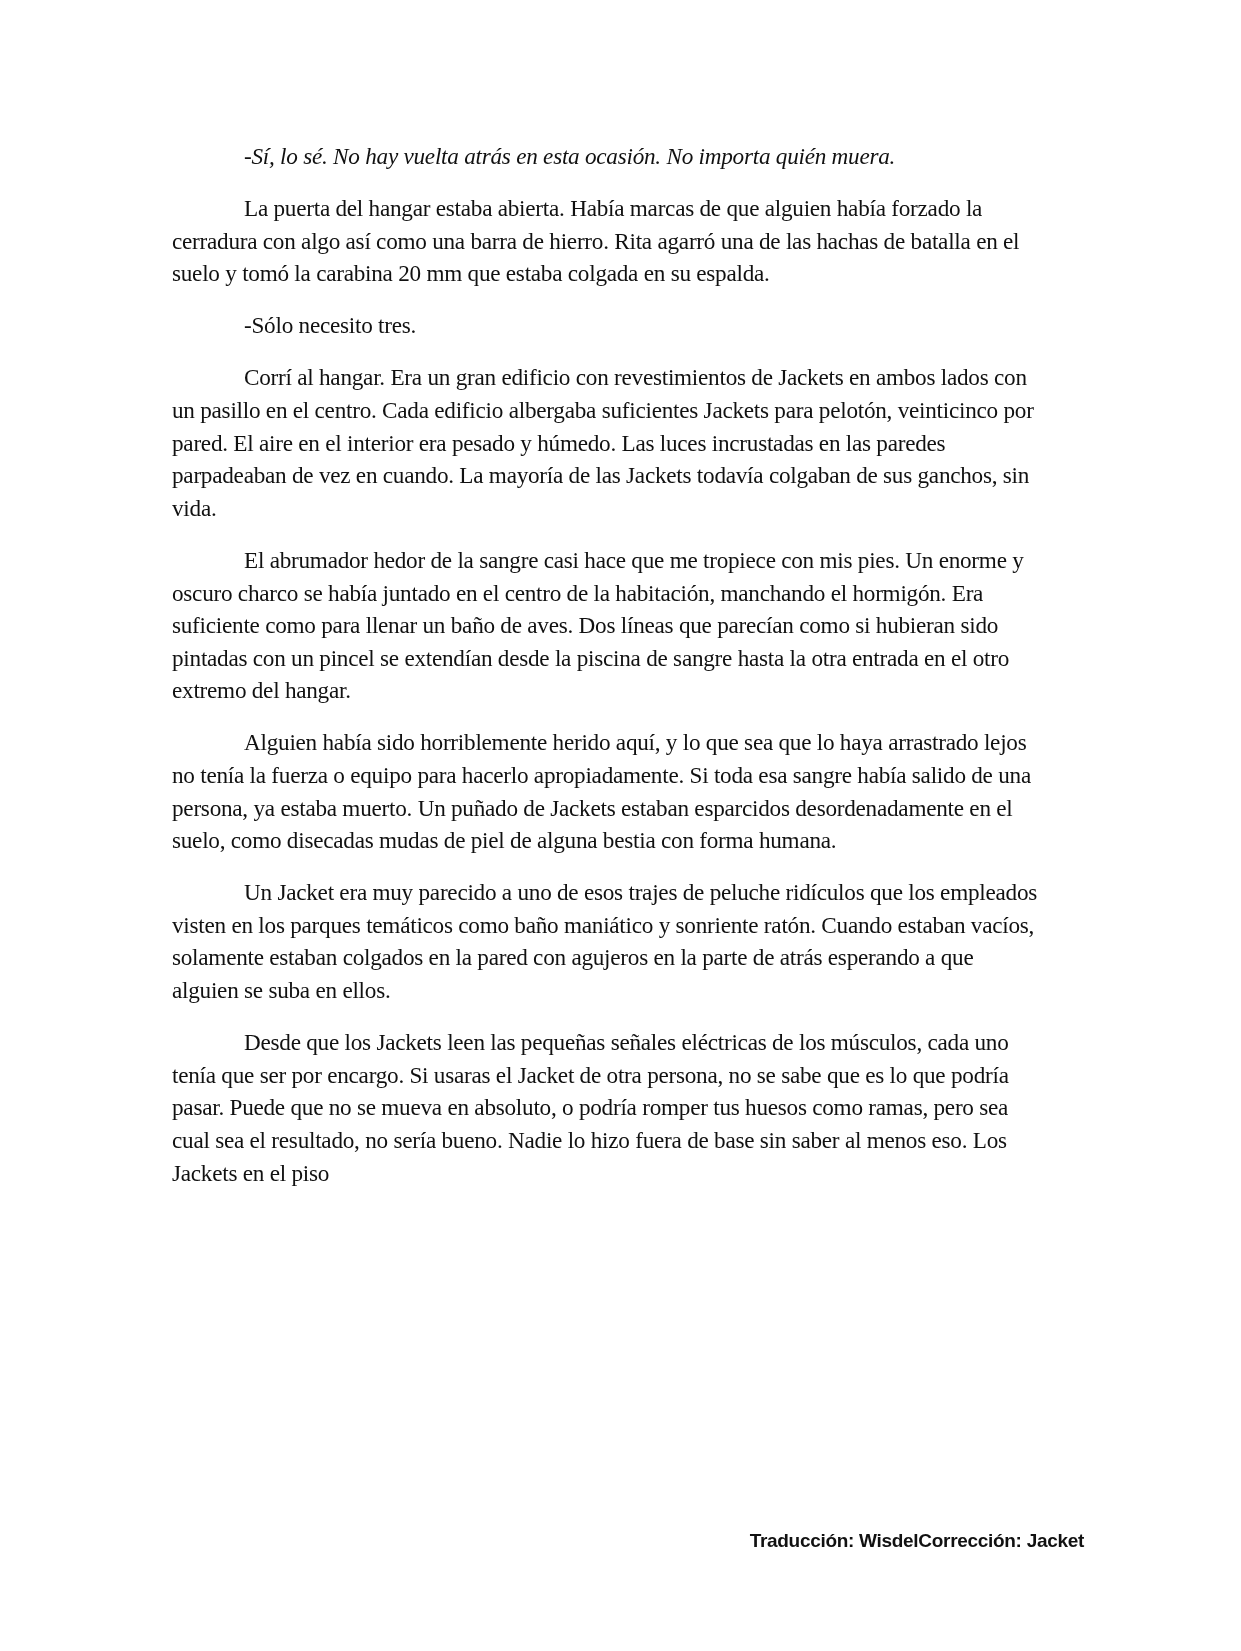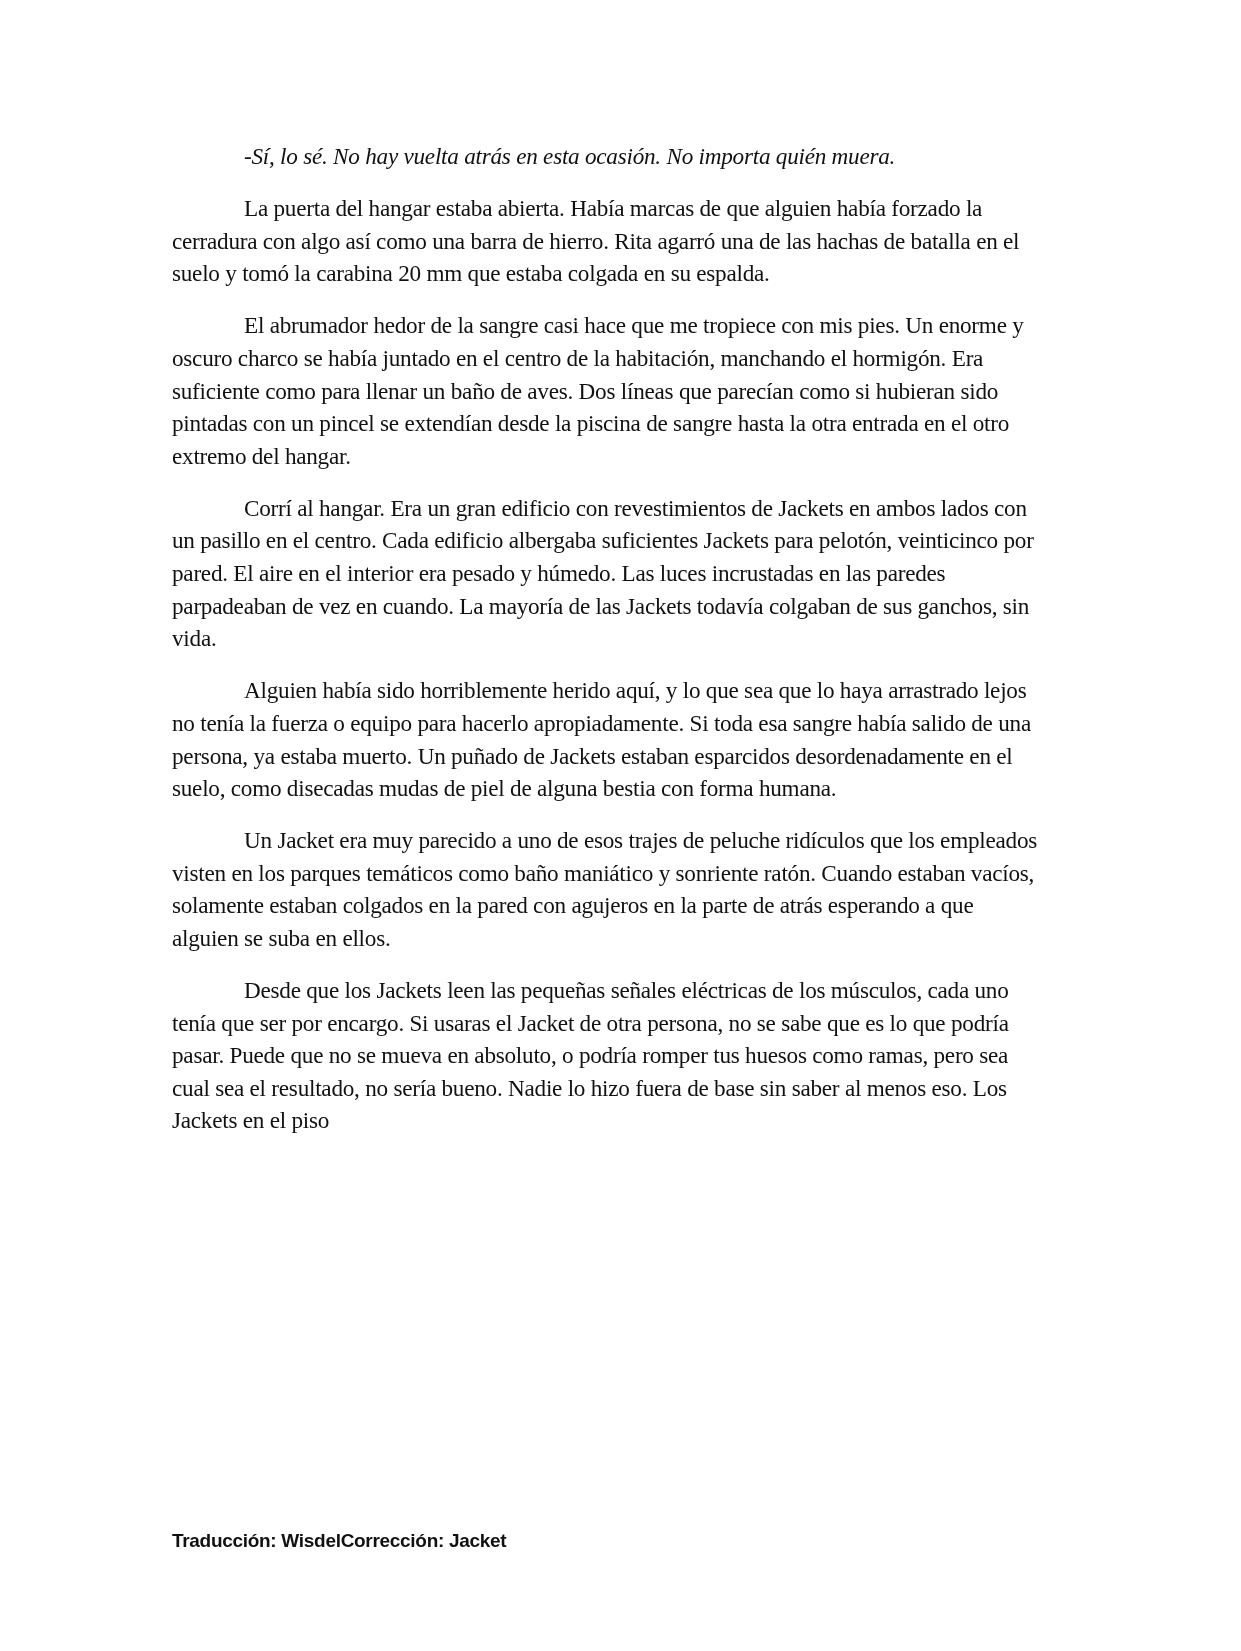--- a/index.html
+++ b/index.html
@@ -41,40 +41,43 @@
   .footer {
     position: absolute;
     top: 1530px;
     left: 172px;
     width: 912px;
     font-family: "Liberation Sans", sans-serif;
     font-weight: bold;
     font-size: 19px;
     color: #111111;
     display: flex;
-    justify-content: flex-start;
+    justify-content: flex-end;
     letter-spacing: -0.3px;
   }
 </style>
 </head>
 <body>
 
 <div class="page">
   <div class="body-text">
     <p class="para">
       <span class="it">-Sí, lo sé. No hay vuelta atrás en esta ocasión. No importa quién muera.</span>
     </p>
     <p class="para">
       <span>La puerta del hangar estaba abierta. Había marcas de que alguien había forzado la cerradura con algo así como una barra de hierro. Rita agarró una de las hachas de batalla en el suelo y tomó la carabina 20 mm que estaba colgada en su espalda.</span>
     </p>
     <p class="para">
-      <span>El abrumador hedor de la sangre casi hace que me tropiece con mis pies. Un enorme y oscuro charco se había juntado en el centro de la habitación, manchando el hormigón. Era suficiente como para llenar un baño de aves. Dos líneas que parecían como si hubieran sido pintadas con un pincel se extendían desde la piscina de sangre hasta la otra entrada en el otro extremo del hangar.</span>
+      <span>-Sólo necesito tres.</span>
     </p>
     <p class="para">
       <span>Corrí al hangar. Era un gran edificio con revestimientos de Jackets en ambos lados con un pasillo en el centro. Cada edificio albergaba suficientes Jackets para pelotón, veinticinco por pared. El aire en el interior era pesado y húmedo. Las luces incrustadas en las paredes parpadeaban de vez en cuando. La mayoría de las Jackets todavía colgaban de sus ganchos, sin vida.</span>
+    </p>
+    <p class="para">
+      <span>El abrumador hedor de la sangre casi hace que me tropiece con mis pies. Un enorme y oscuro charco se había juntado en el centro de la habitación, manchando el hormigón. Era suficiente como para llenar un baño de aves. Dos líneas que parecían como si hubieran sido pintadas con un pincel se extendían desde la piscina de sangre hasta la otra entrada en el otro extremo del hangar.</span>
     </p>
     <p class="para">
       <span>Alguien había sido horriblemente herido aquí, y lo que sea que lo haya arrastrado lejos no tenía la fuerza o equipo para hacerlo apropiadamente. Si toda esa sangre había salido de una persona, ya estaba muerto. Un puñado de Jackets estaban esparcidos desordenadamente en el suelo, como disecadas mudas de piel de alguna bestia con forma humana.</span>
     </p>
     <p class="para">
       <span>Un Jacket era muy parecido a uno de esos trajes de peluche ridículos que los empleados visten en los parques temáticos como baño maniático y sonriente ratón. Cuando estaban vacíos, solamente estaban colgados en la pared con agujeros en la parte de atrás esperando a que alguien se suba en ellos.</span>
     </p>
     <p class="para">
       <span>Desde que los Jackets leen las pequeñas señales eléctricas de los músculos, cada uno tenía que ser por encargo. Si usaras el Jacket de otra persona, no se sabe que es lo que podría pasar. Puede que no se mueva en absoluto, o podría romper tus huesos como ramas, pero sea cual sea el resultado, no sería bueno. Nadie lo hizo fuera de base sin saber al menos eso. Los Jackets en el piso</span>
     </p>

